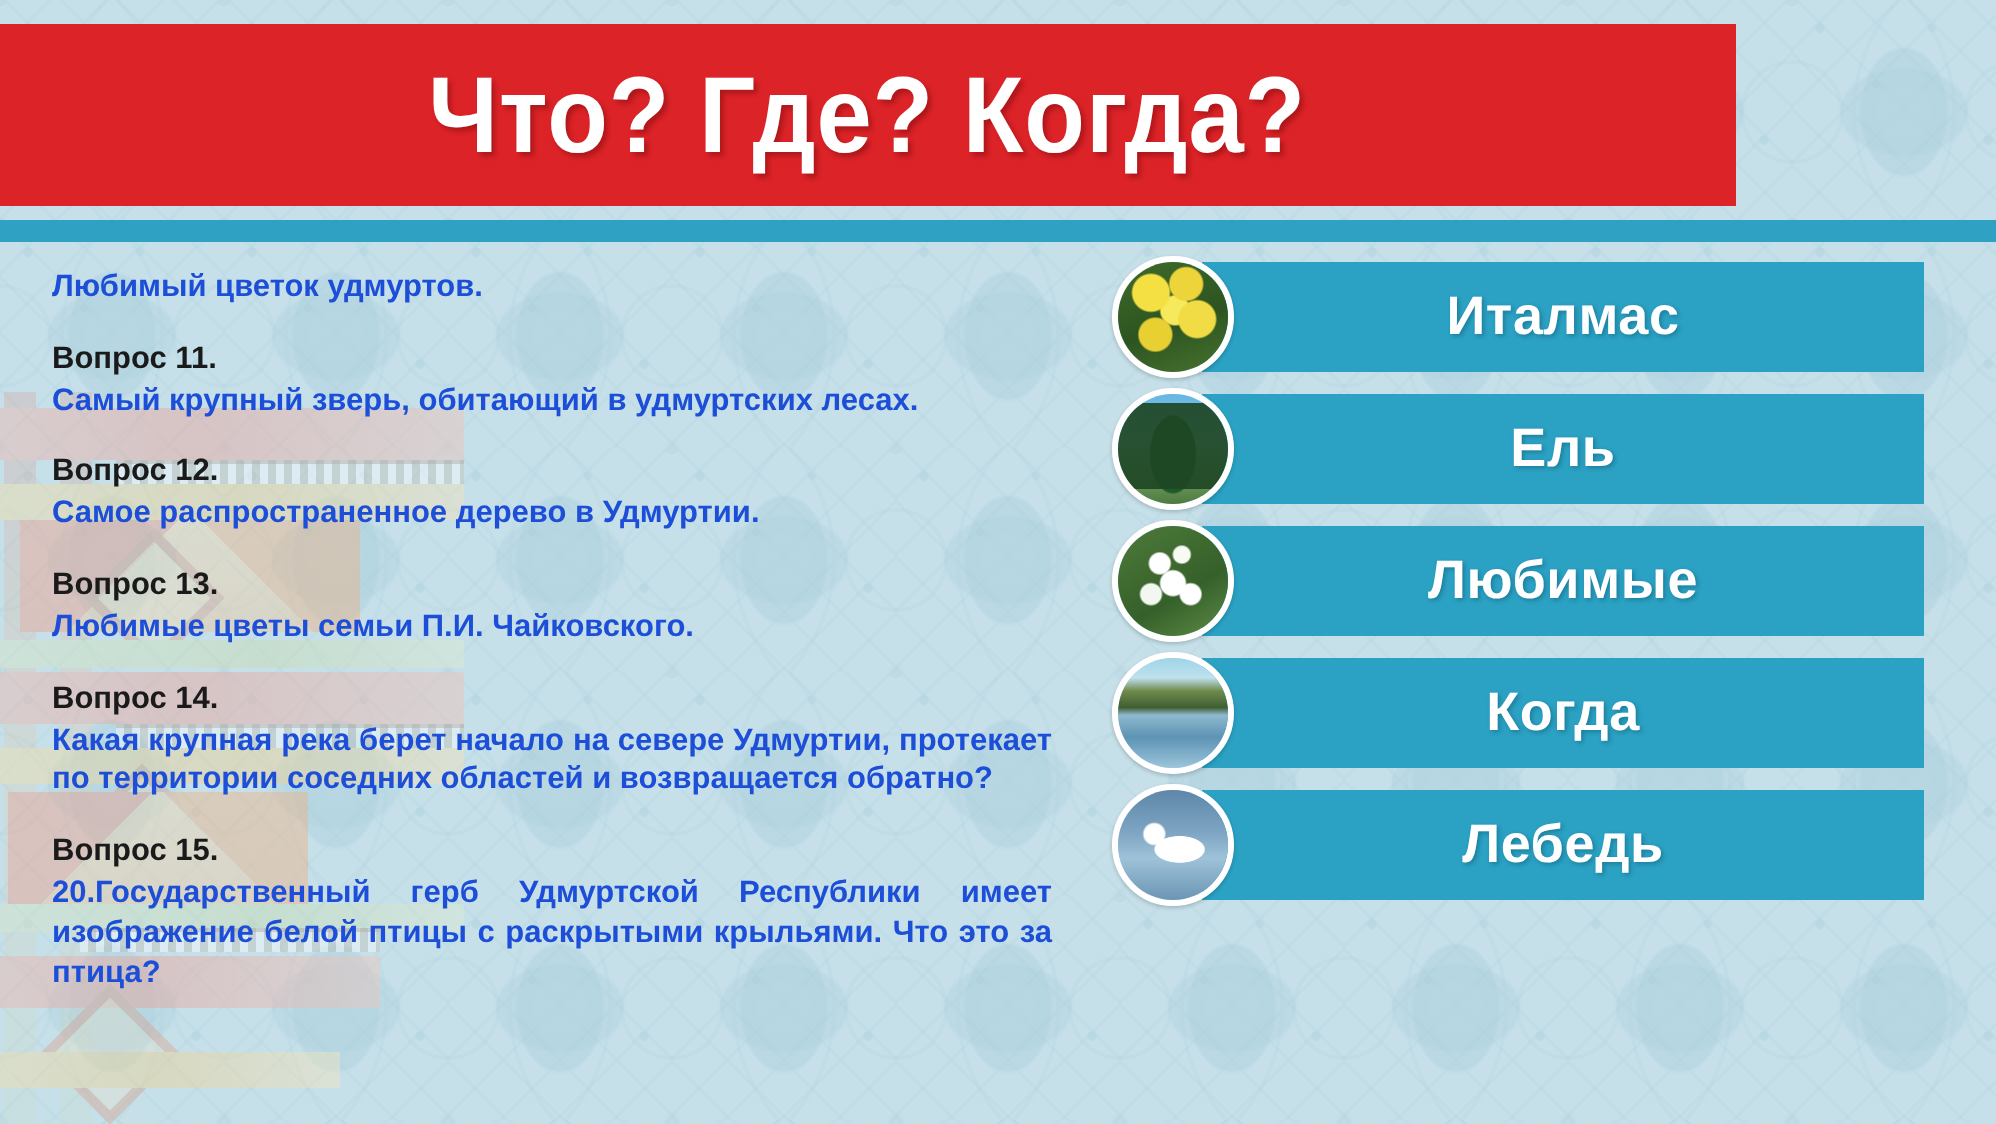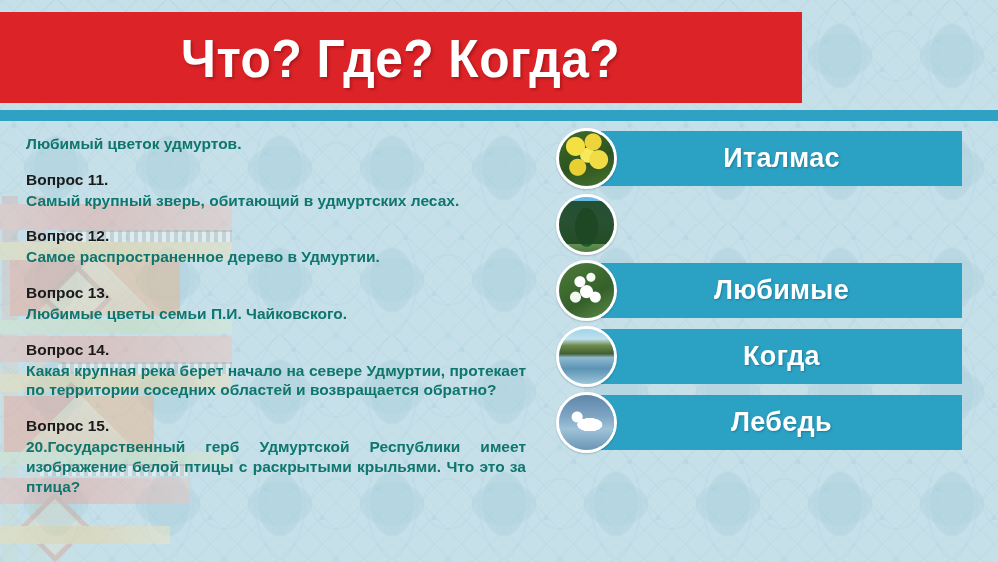--- a/index.html
+++ b/index.html
@@ -116,21 +116,21 @@
   .aw-stripe-v {
     top: 0; width: 16px; height: 366px;
     background: linear-gradient(180deg, rgba(223,140,124,0.55), rgba(237,196,150,0.5), rgba(200,220,190,0.45));
   }
 
   
   .title-banner {
     position: absolute;
     left: 0;
     top: 12px;
-    width: 802px;
+    width: 868px;
     height: 91px;
     background: #DC2328;
     display: flex;
     align-items: center;
     justify-content: center;
   }
   .title-text {
     color: #ffffff;
     font-family: "Liberation Sans Narrow", "Liberation Sans", sans-serif;
     font-weight: bold;
@@ -158,21 +158,21 @@
   }
   .q-block { margin-bottom: 16px; }
   .q-head {
     color: #1a1a1a;
     font-size: 15.5px;
     font-weight: bold;
     line-height: 1.28;
     margin: 0 0 1px 0;
   }
   .q-body {
-    color: #0f766e;
+    color: #1d4ed8;
     font-size: 15.5px;
     font-weight: bold;
     line-height: 1.28;
     margin: 0;
     text-align: justify;
     text-justify: inter-word;
   }
   .q-body.j { text-align-last: left; }
 
   
@@ -341,20 +341,23 @@
       <div class="answer-bar">
         <span class="answer-label">Италмас</span>
       </div>
       <div class="thumb">
         <span class="ph ph-italmas"></span>
       </div>
     </div>
 
 
     <div class="answer-row">
+      <div class="answer-bar">
+        <span class="answer-label">Ель</span>
+      </div>
       <div class="thumb">
         <span class="ph ph-spruce"></span>
       </div>
     </div>
 
     <div class="answer-row">
       <div class="answer-bar">
         <span class="answer-label">Любимые</span>
       </div>
       <div class="thumb">

